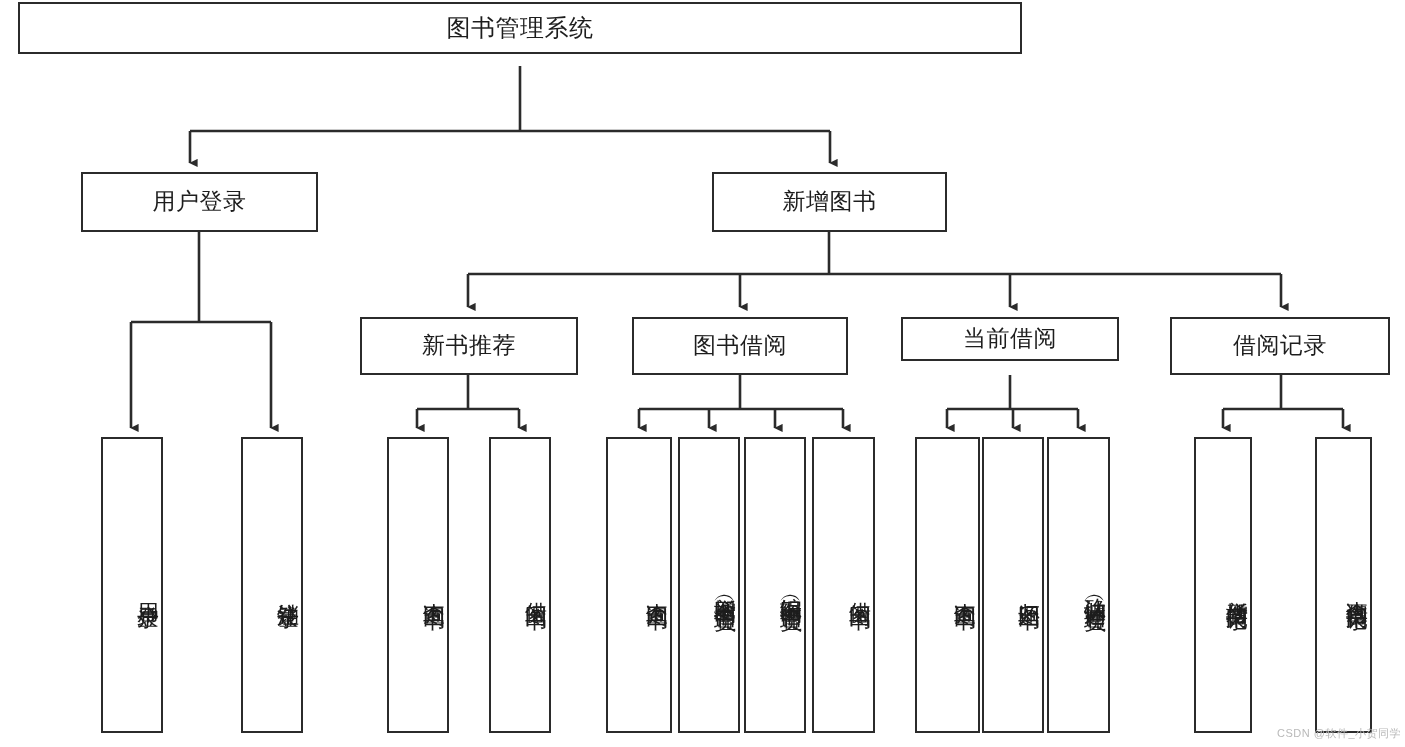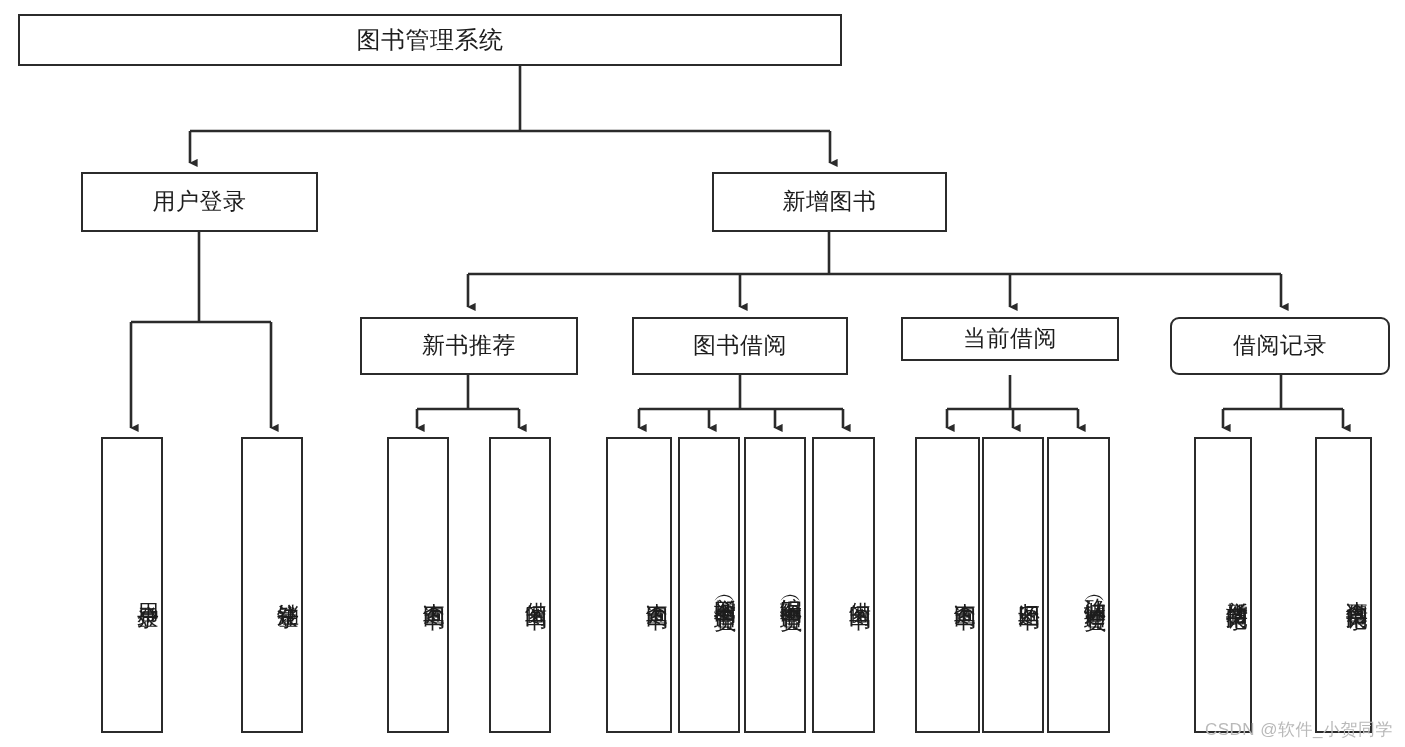--- a/index.html
+++ b/index.html
@@ -52,23 +52,23 @@
   .node.v span {
     writing-mode: vertical-rl;
     text-orientation: upright;
     display: block;
   }
   .node.root {
     font-size: 24px;
   }
   #watermark {
     position: absolute;
-    right: 12px;
+    right: 4px;
     bottom: 6px;
-    font-size: 17px;
+    font-size: 11px;
     color: #b9b9b9;
     letter-spacing: 0.5px;
     white-space: nowrap;
   }
 </style>
 </head>
 <body>
 
 <div id="canvas">
 
@@ -115,41 +115,41 @@
       <path d="M1013,409 L1013,428" marker-end="url(#arrow)"></path>
       <path d="M1078,409 L1078,428" marker-end="url(#arrow)"></path>
 
       <path d="M1281,375 L1281,409"></path>
       <path d="M1223,409 L1343,409"></path>
       <path d="M1223,409 L1223,428" marker-end="url(#arrow)"></path>
       <path d="M1343,409 L1343,428" marker-end="url(#arrow)"></path>
     </g>
   </svg>
 
-  <div class="node h root" style="left:18px; top:14px; width:824px; height:52px;">
+  <div class="node h root" style="left:18px; top:2px; width:1004px; height:52px;">
     <span>图书管理系统</span>
   </div>
 
   <div class="node h" style="left:81px; top:172px; width:237px; height:60px;">
     <span>用户登录</span>
   </div>
   <div class="node h" style="left:712px; top:172px; width:235px; height:60px;">
     <span>新增图书</span>
   </div>
 
   <div class="node h" style="left:632px; top:317px; width:216px; height:58px;">
     <span>图书借阅</span>
   </div>
   <div class="node h" style="left:360px; top:317px; width:218px; height:58px;">
     <span>新书推荐</span>
   </div>
   <div class="node h" style="left:901px; top:317px; width:218px; height:44px;">
     <span>当前借阅</span>
   </div>
-  <div class="node h" style="left:1170px; top:317px; width:220px; height:58px;border-radius:9px;">
+  <div class="node h" style="left:1170px; top:317px; width:220px; height:58px;">
     <span>借阅记录</span>
   </div>
 
   <div class="node v" style="left:101px; top:437px; width:62px; height:296px;">
     <span>用户登录</span>
   </div>
   <div class="node v" style="left:241px; top:437px; width:62px; height:296px;">
     <span>注销登录</span>
   </div>
 

